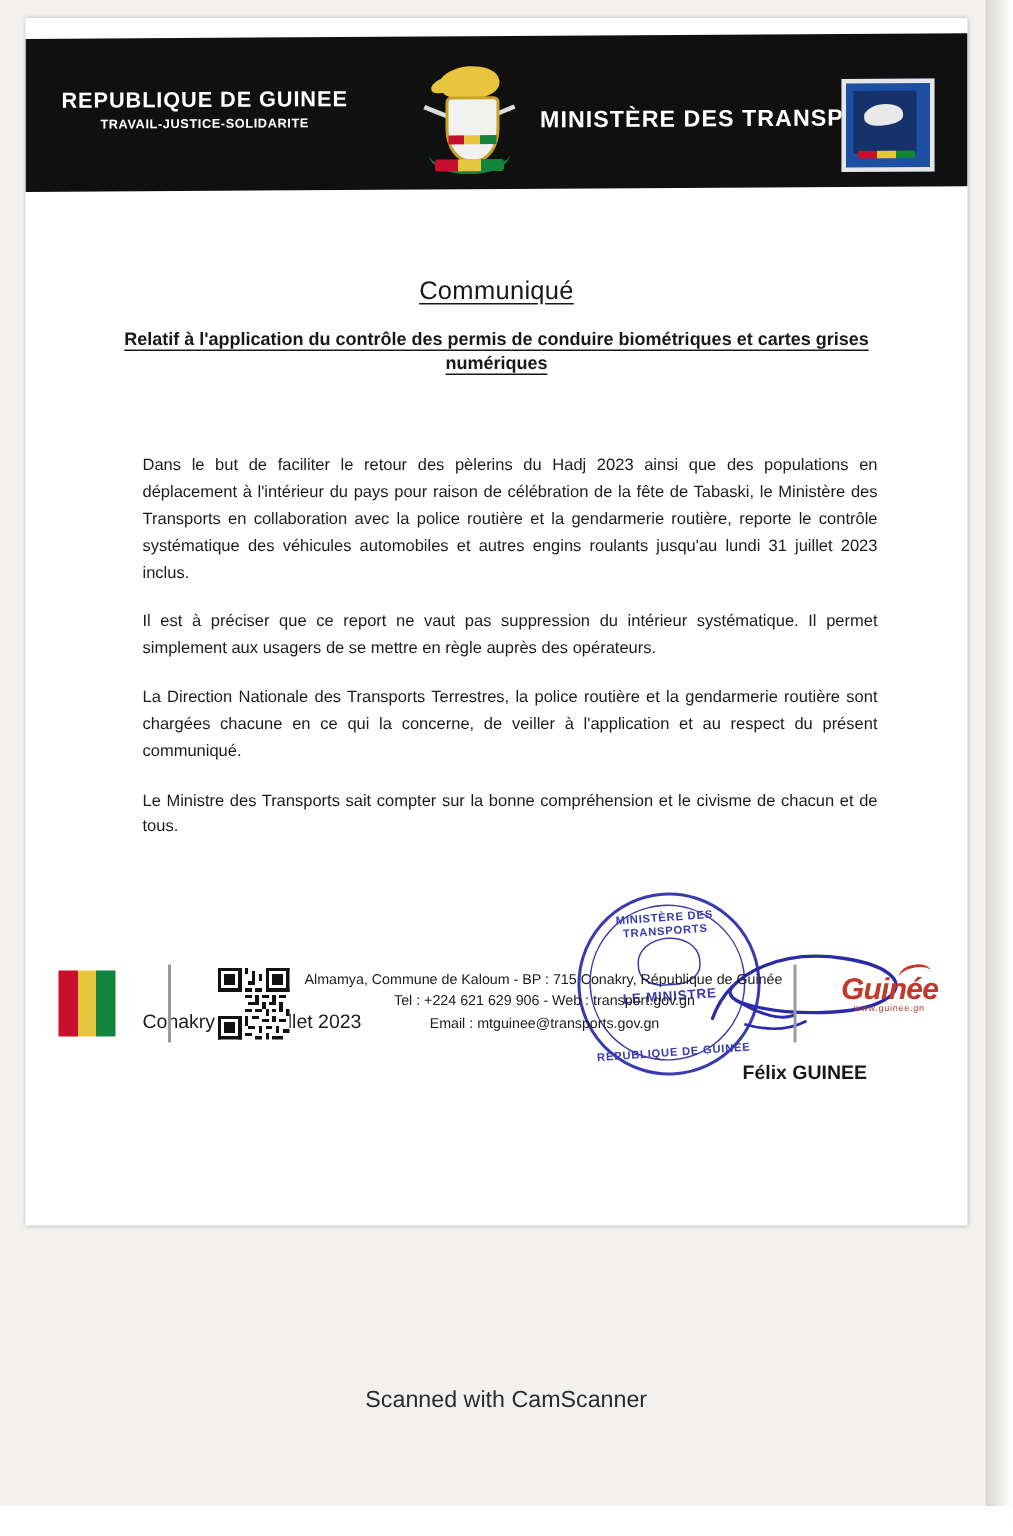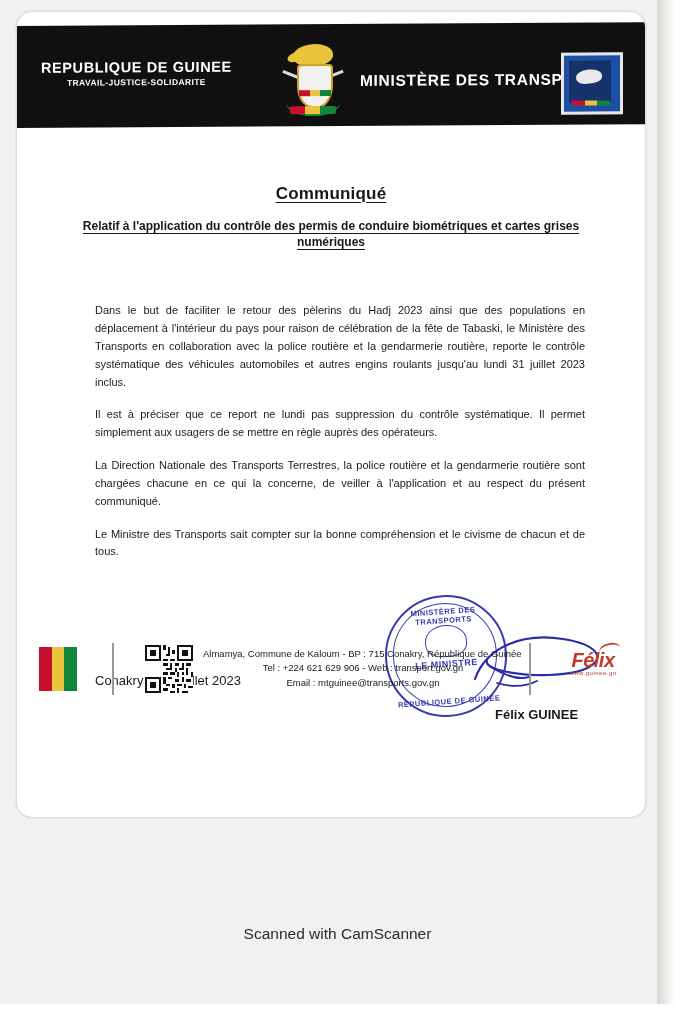--- a/index.html
+++ b/index.html
@@ -38,21 +38,20 @@
   
   .sheet {
     position: absolute;
     left: 17px;
     top: 12px;
     width: 628px;
     height: 805px;
     background: #ffffff;
     box-shadow: 0 0 3px rgba(0,0,0,0.25);
     overflow: hidden;
-    border-radius: 15px;
   }
 
   
   .letterhead {
     position: absolute;
     left: 0; top: 14px;
     width: 628px;
     height: 102px;
     background: #111010;
     transform: skewY(-0.35deg);
@@ -200,21 +199,21 @@
     top: 120px;
     width: 628px;
   }
 
   .title-block {
     text-align: center;
     margin-top: 52px;
   }
   .title-main {
     font-size: 17px;
-    font-weight: bold;
+    font-weight: normal;
     color: #18181a;
     text-decoration: underline;
     text-underline-offset: 3px;
     letter-spacing: 0.2px;
   }
   .subtitle {
     margin: 14px auto 0;
     width: 500px;
     font-size: 12px;
     font-weight: bold;
@@ -442,21 +441,21 @@
 
     <div class="doc-body">
 
       <div class="title-block">
         <div class="title-main">Communiqué</div>
         <div class="subtitle">Relatif à l'application du contrôle des permis de conduire biométriques et cartes grises numériques</div>
       </div>
 
       <div class="paragraphs">
         <p class="para">Dans le but de faciliter le retour des pèlerins du Hadj 2023 ainsi que des populations en déplacement à l'intérieur du pays pour raison de célébration de la fête de Tabaski, le Ministère des Transports en collaboration avec la police routière et la gendarmerie routière, reporte le contrôle systématique des véhicules automobiles et autres engins roulants jusqu'au lundi 31 juillet 2023 inclus.</p>
-        <p class="para">Il est à préciser que ce report ne lundi pas suppression du contrôle systématique. Il permet simplement aux usagers de se mettre en règle auprès des opérateurs.</p>
+        <p class="para">Il est à préciser que ce report ne vaut pas suppression du intérieur systématique. Il permet simplement aux usagers de se mettre en règle auprès des opérateurs.</p>
         <p class="para">La Direction Nationale des Transports Terrestres, la police routière et la gendarmerie routière sont chargées chacune en ce qui la concerne, de veiller à l'application et au respect du présent communiqué.</p>
         <p class="para">Le Ministre des Transports sait compter sur la bonne compréhension et le civisme de chacun et de tous.</p>
       </div>
 
       <div class="sign-area">
 
         <div class="place-date">Conakry le 02 juillet 2023</div>
 
         <div class="stamp">
           <div class="ring"></div>
@@ -544,21 +543,21 @@
         <div class="footer-text">
           <div class="addr">Almamya, Commune de Kaloum - BP : 715 Conakry, République de Guinée</div>
           <div>Tel : +224 621 629 906 - Web : transport.gov.gn</div>
           <div>Email : mtguinee@transports.gov.gn</div>
         </div>
 
         <div class="vbar right"></div>
 
         <div class="guinee-logo">
           <div class="guinee-swoosh"></div>
-          <div class="guinee-word">Félix</div>
+          <div class="guinee-word">Guinée</div>
           <div class="guinee-sub">www.guinee.gn</div>
         </div>
 
       </div>
 
     </div>
 
   </div>
 
   <div class="scan-shadow-right"></div>

